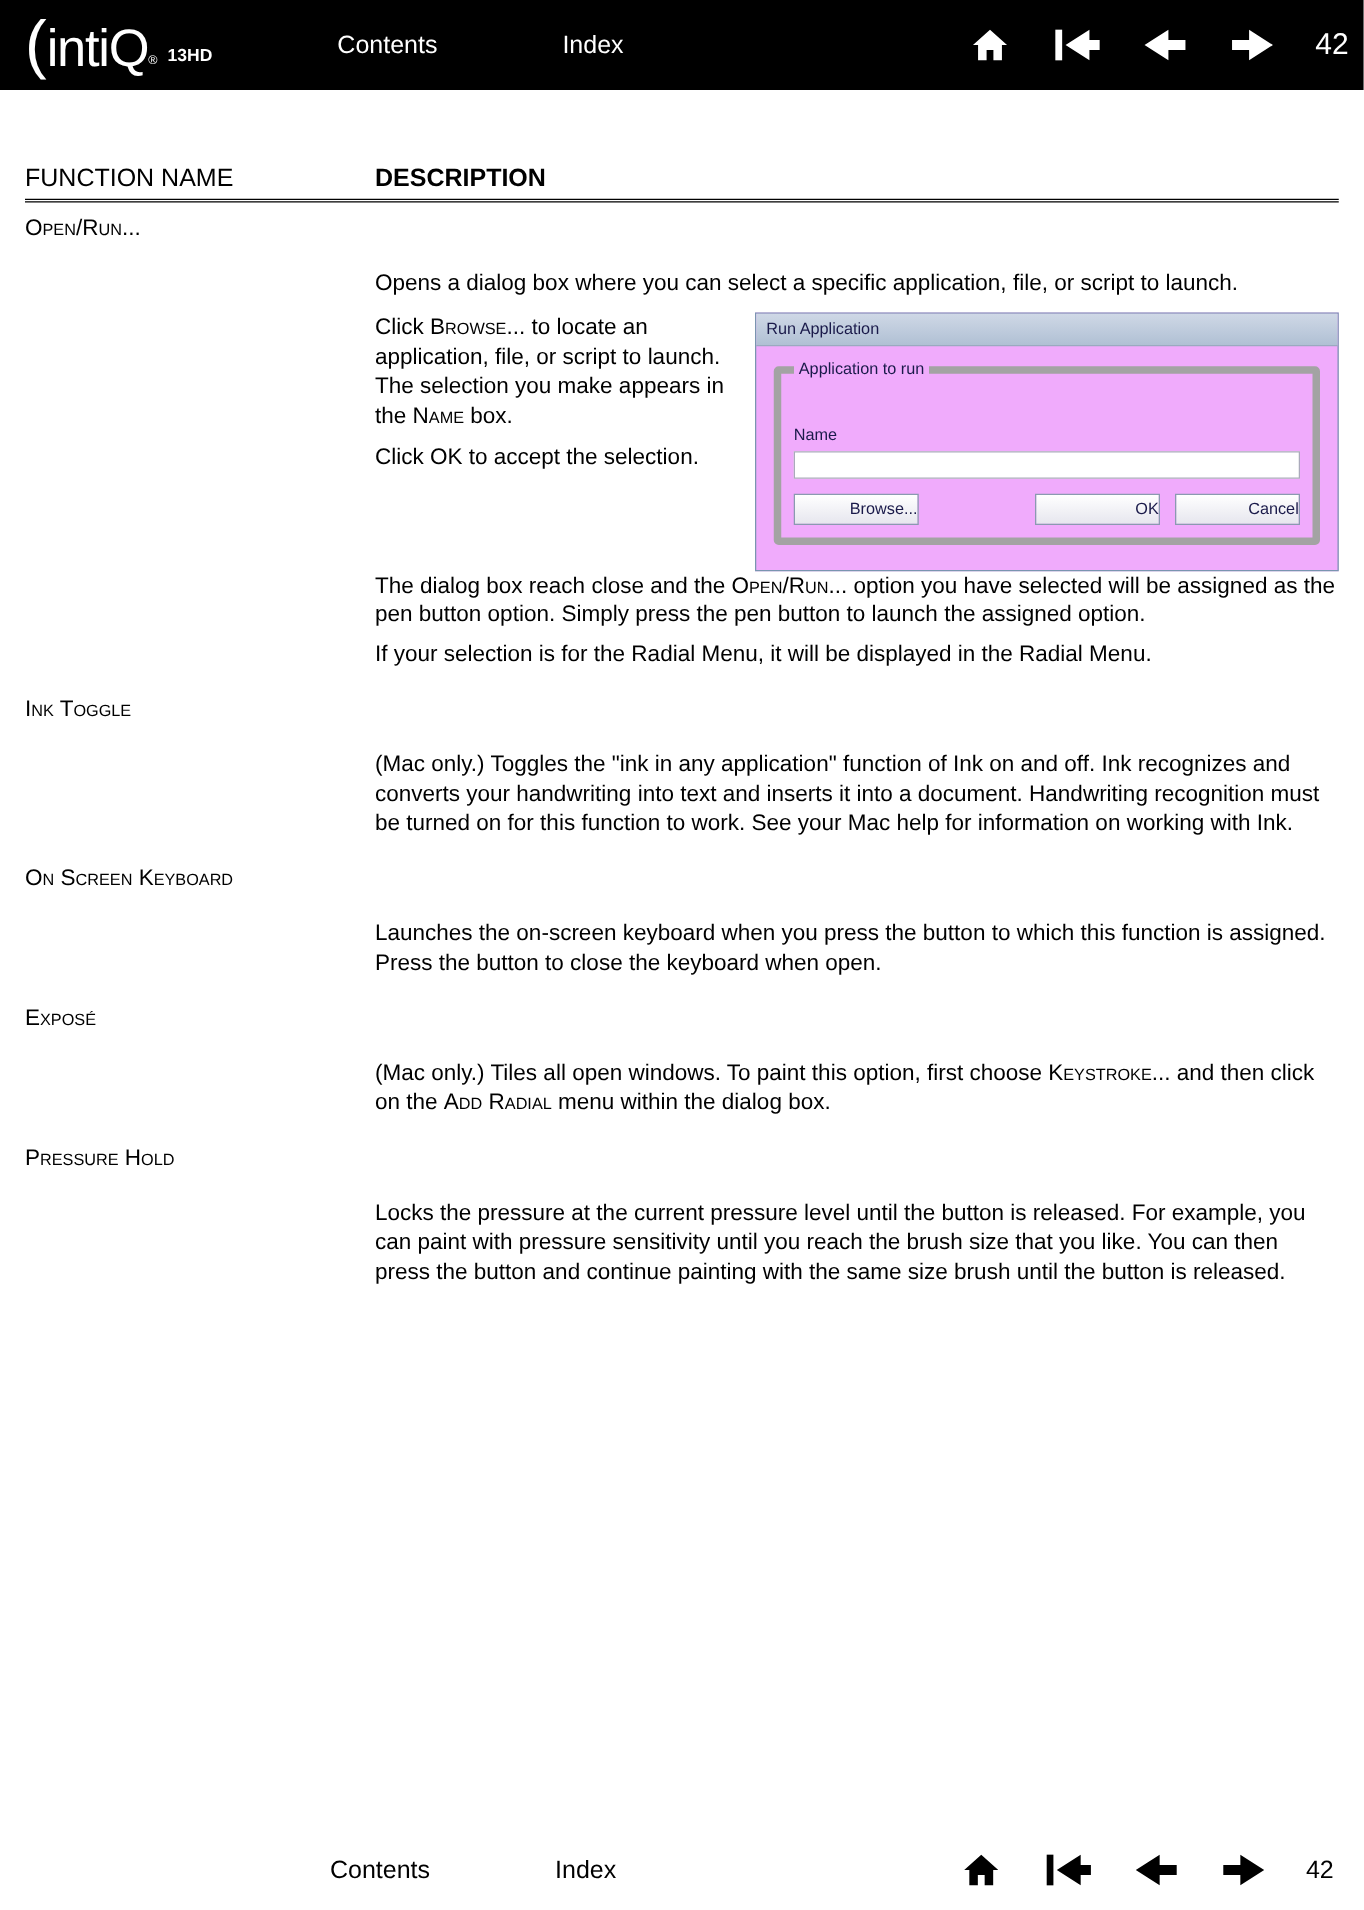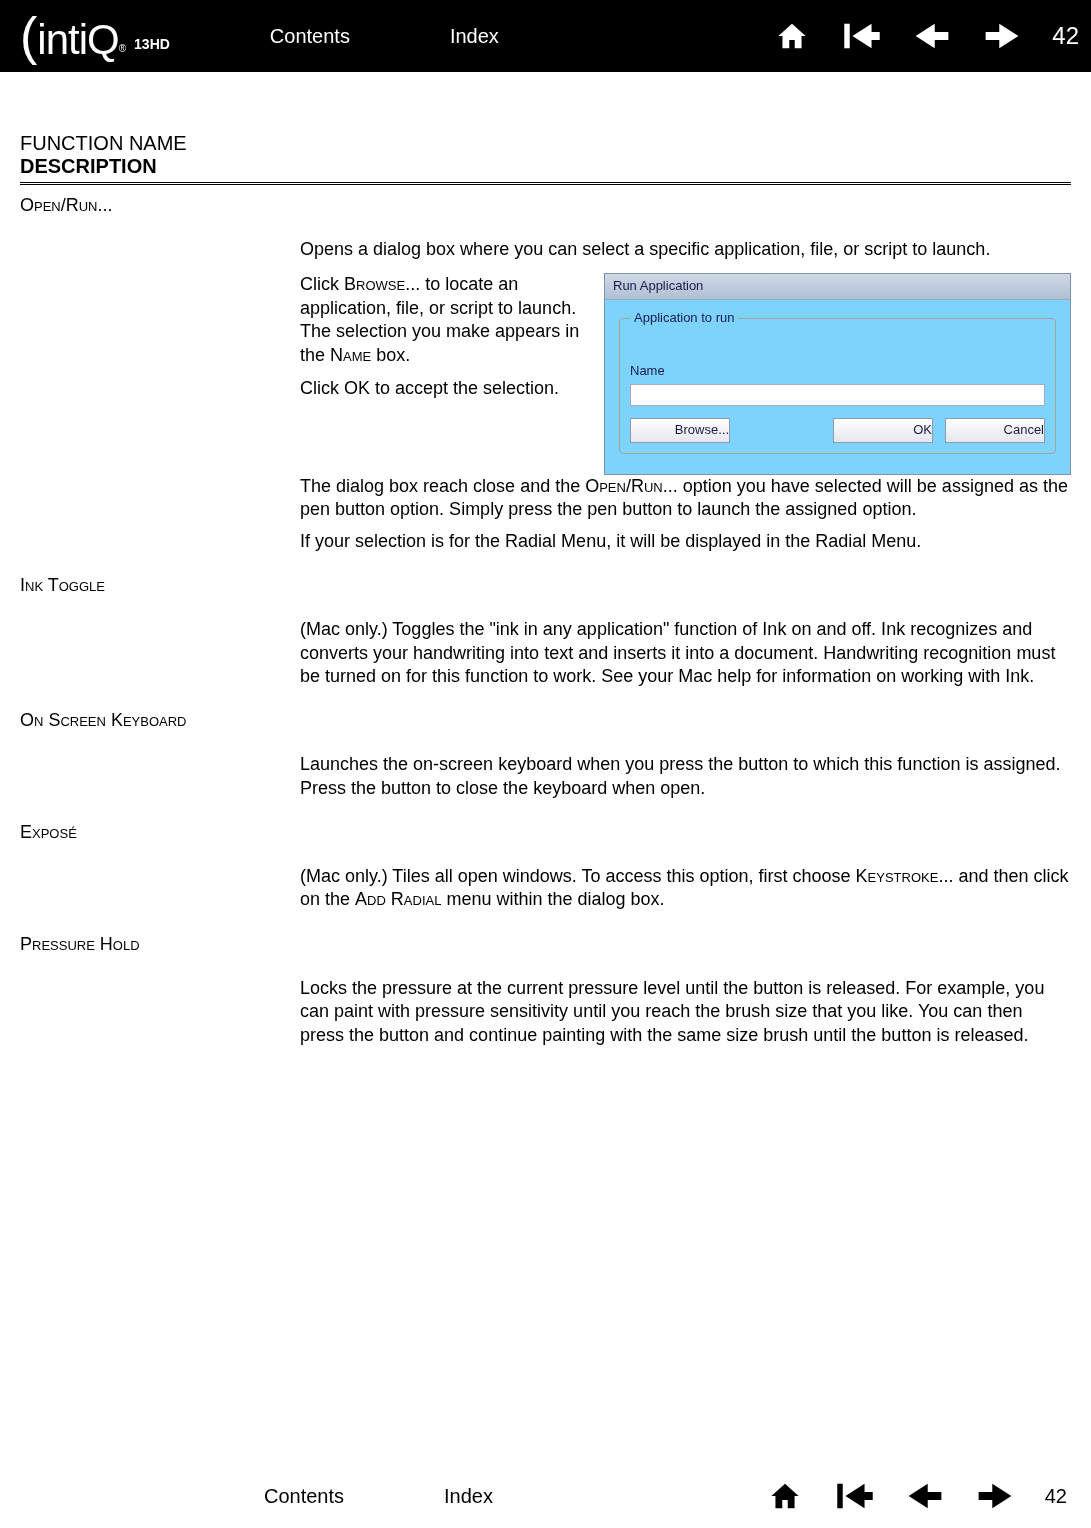--- a/index.html
+++ b/index.html
@@ -15,38 +15,38 @@
     .nav-links { display: flex; gap: 100px; margin-left: 100px; flex: 1; }
     .nav-link { color: #fff; font-size: 20px; text-decoration: none; cursor: pointer; }
     
     .nav-icons { display: flex; align-items: center; gap: 30px; }
     .icon-btn { width: 40px; height: 40px; display: flex; align-items: center; justify-content: center; cursor: pointer; }
     .icon-btn svg { fill: #fff; }
     .page-num-top { color: #fff; font-size: 24px; }
     
     .content { padding: 60px 20px 0 20px; }
     
-    .table-header { display: flex; border-bottom: 3px double #000; padding-bottom: 4px; margin-bottom: 8px; flex-direction: column; }
+    .table-header { display: flex; border-bottom: 3px double #000; padding-bottom: 4px; margin-bottom: 8px; }
     .col-name { width: 280px; font-size: 20px; }
     .col-desc { flex: 1; font-size: 20px; font-weight: bold; }
     
     .row { display: flex; margin-bottom: 12px; }
     .fn-name { width: 280px; font-size: 18px; font-variant: small-caps; padding-top: 2px; }
     .fn-desc { flex: 1; font-size: 18px; line-height: 1.3; margin-top: 45px; }
     .fn-desc p { margin-bottom: 8px; }
     .sc { font-variant: small-caps; }
     
     .subrow { display: flex; margin-top: 12px; gap: 4px; }
     .subtext { flex: 0 0 300px; font-size: 18px; line-height: 1.3; }
     .subtext p { margin-bottom: 10px; }
     
-    .dialog-mock { flex: 1; border: 1px solid #7a95b0; background: #7dd3fc; font-size: 13px; }
+    .dialog-mock { flex: 1; border: 1px solid #7a95b0; background: #f0abfc; font-size: 13px; }
     .dialog-title { background: linear-gradient(#cfd8e6, #b0c0d4); padding: 4px 8px; color: #1a1a4a; font-size: 13px; border-bottom: 1px solid #9aaac0; }
     .dialog-body { padding: 10px 14px 14px 14px; }
-    .dialog-body fieldset { border: 1px solid #a3a3a3; padding: 28px 10px 10px 10px; border-radius: 4px; position: relative; margin-bottom: 6px; }
+    .dialog-body fieldset { border: 6px solid #a3a3a3; padding: 28px 10px 10px 10px; border-radius: 4px; position: relative; margin-bottom: 6px; }
     .dialog-body legend { padding: 0 4px; color: #1a1a4a; }
     .field-label { color: #1a1a4a; margin-bottom: 4px; margin-top: 8px; }
     .text-input { width: 100%; height: 22px; border: 1px solid #aab; background: #fff; }
     .dialog-btns { display: flex; justify-content: space-between; margin-top: 12px; align-items: center; }
     .dlg-btn { border: 1px solid #8a9ab0; background: linear-gradient(#fff,#e6e6ee); border-radius: 0; padding: 3px 0; width: 100px; text-align: right; color: #1a1a4a; font-size: 13px; cursor: pointer; }
     .dlg-right { display: flex; gap: 12px; }
     
     .bottombar { position: absolute; bottom: 12px; left: 0; right: 0; display: flex; align-items: center; padding: 0 24px; }
     .bottom-links { display: flex; gap: 100px; margin-left: 240px; flex: 1; }
     .bottom-link { color: #000; font-size: 20px; cursor: pointer; }
@@ -142,21 +142,21 @@
   <div class="row">
     <div class="fn-name"><span class="sc">On Screen Keyboard</span></div>
     <div class="fn-desc">
       <p>Launches the on-screen keyboard when you press the button to which this function is assigned. Press the button to close the keyboard when open.</p>
     </div>
   </div>
 
   <div class="row">
     <div class="fn-name"><span class="sc">Exposé</span></div>
     <div class="fn-desc">
-      <p><span>(Mac only.) Tiles all open windows. To access this option, first choose </span><span class="sc">Keystroke</span><span>... and then click on the </span><span class="sc">Add Radial</span><span> menu within the dialog box.</span></p>
+      <p><span>(Mac only.) Tiles all open windows. To paint this option, first choose </span><span class="sc">Keystroke</span><span>... and then click on the </span><span class="sc">Add Radial</span><span> menu within the dialog box.</span></p>
     </div>
   </div>
 
   <div class="row">
     <div class="fn-name"><span class="sc">Pressure Hold</span></div>
     <div class="fn-desc">
       <p>Locks the pressure at the current pressure level until the button is released. For example, you can paint with pressure sensitivity until you reach the brush size that you like. You can then press the button and continue painting with the same size brush until the button is released.</p>
     </div>
   </div>
 </div>

